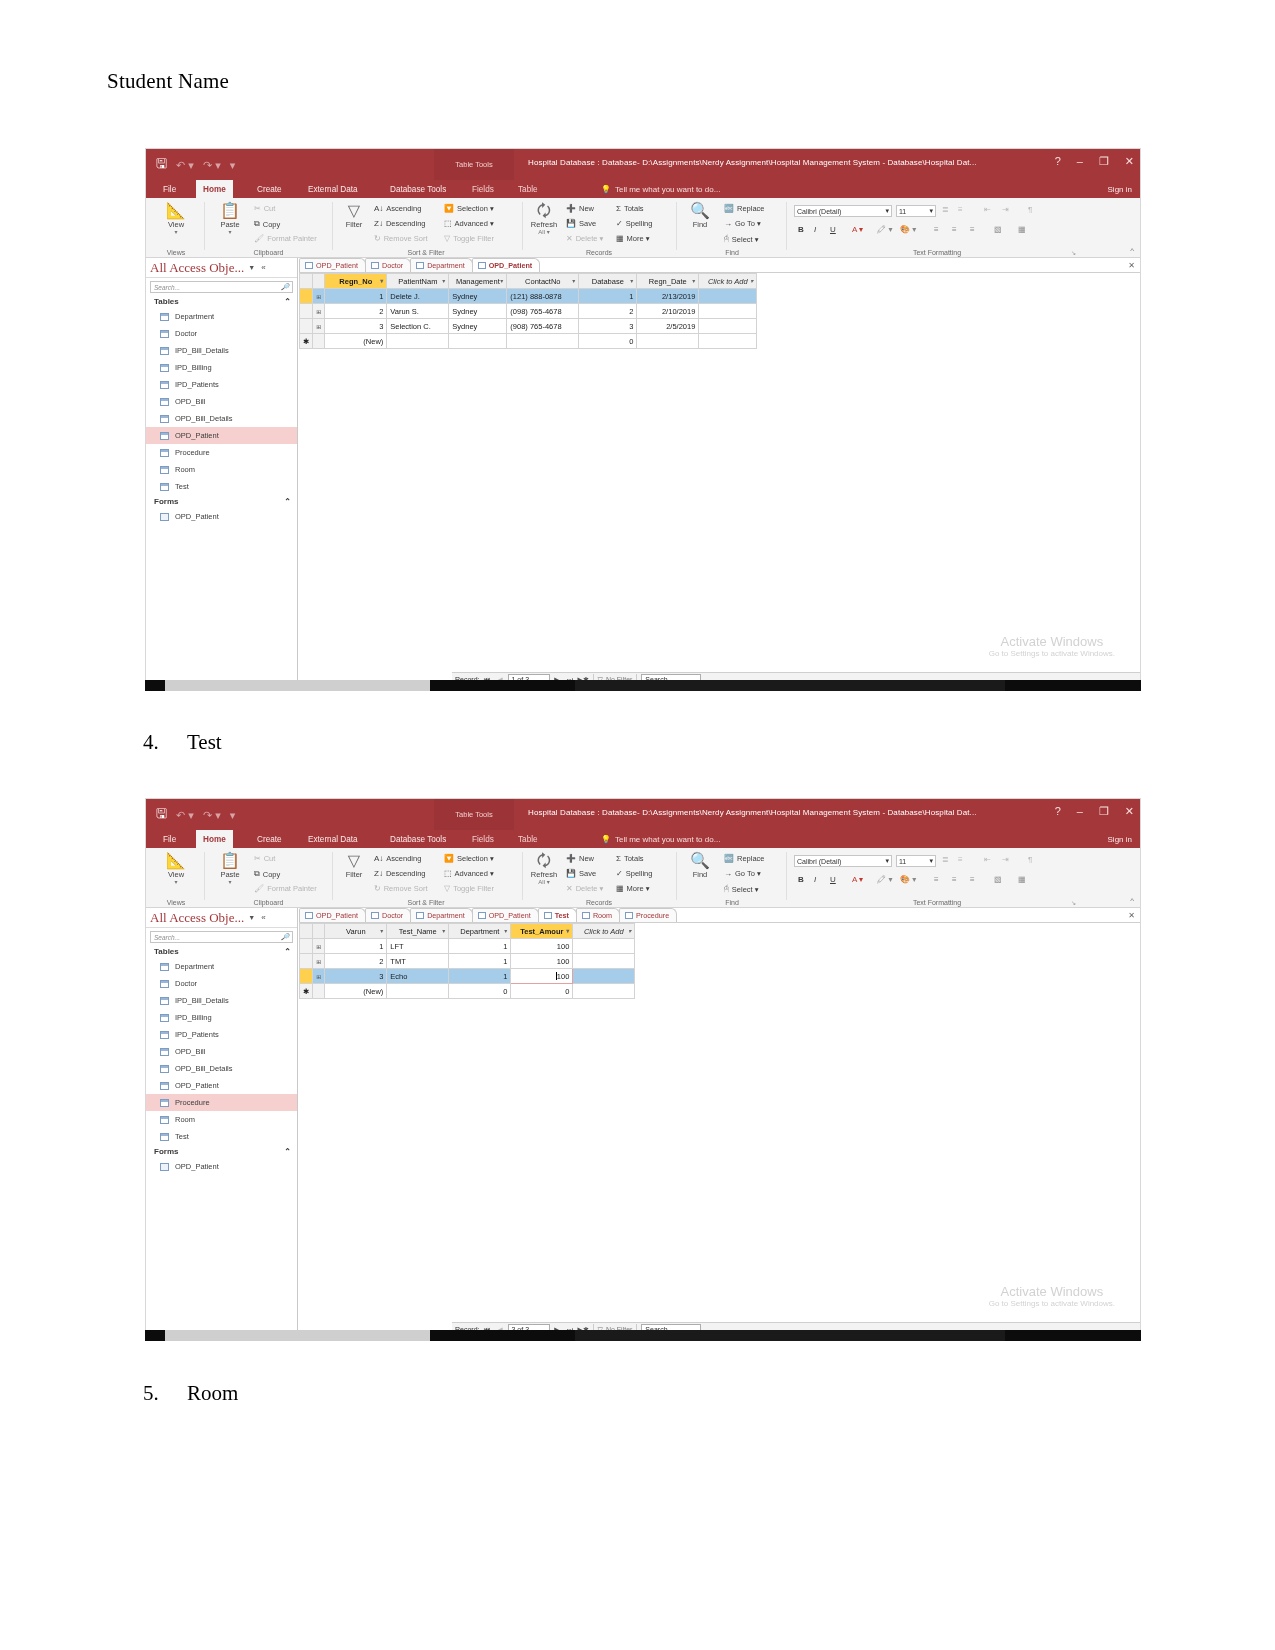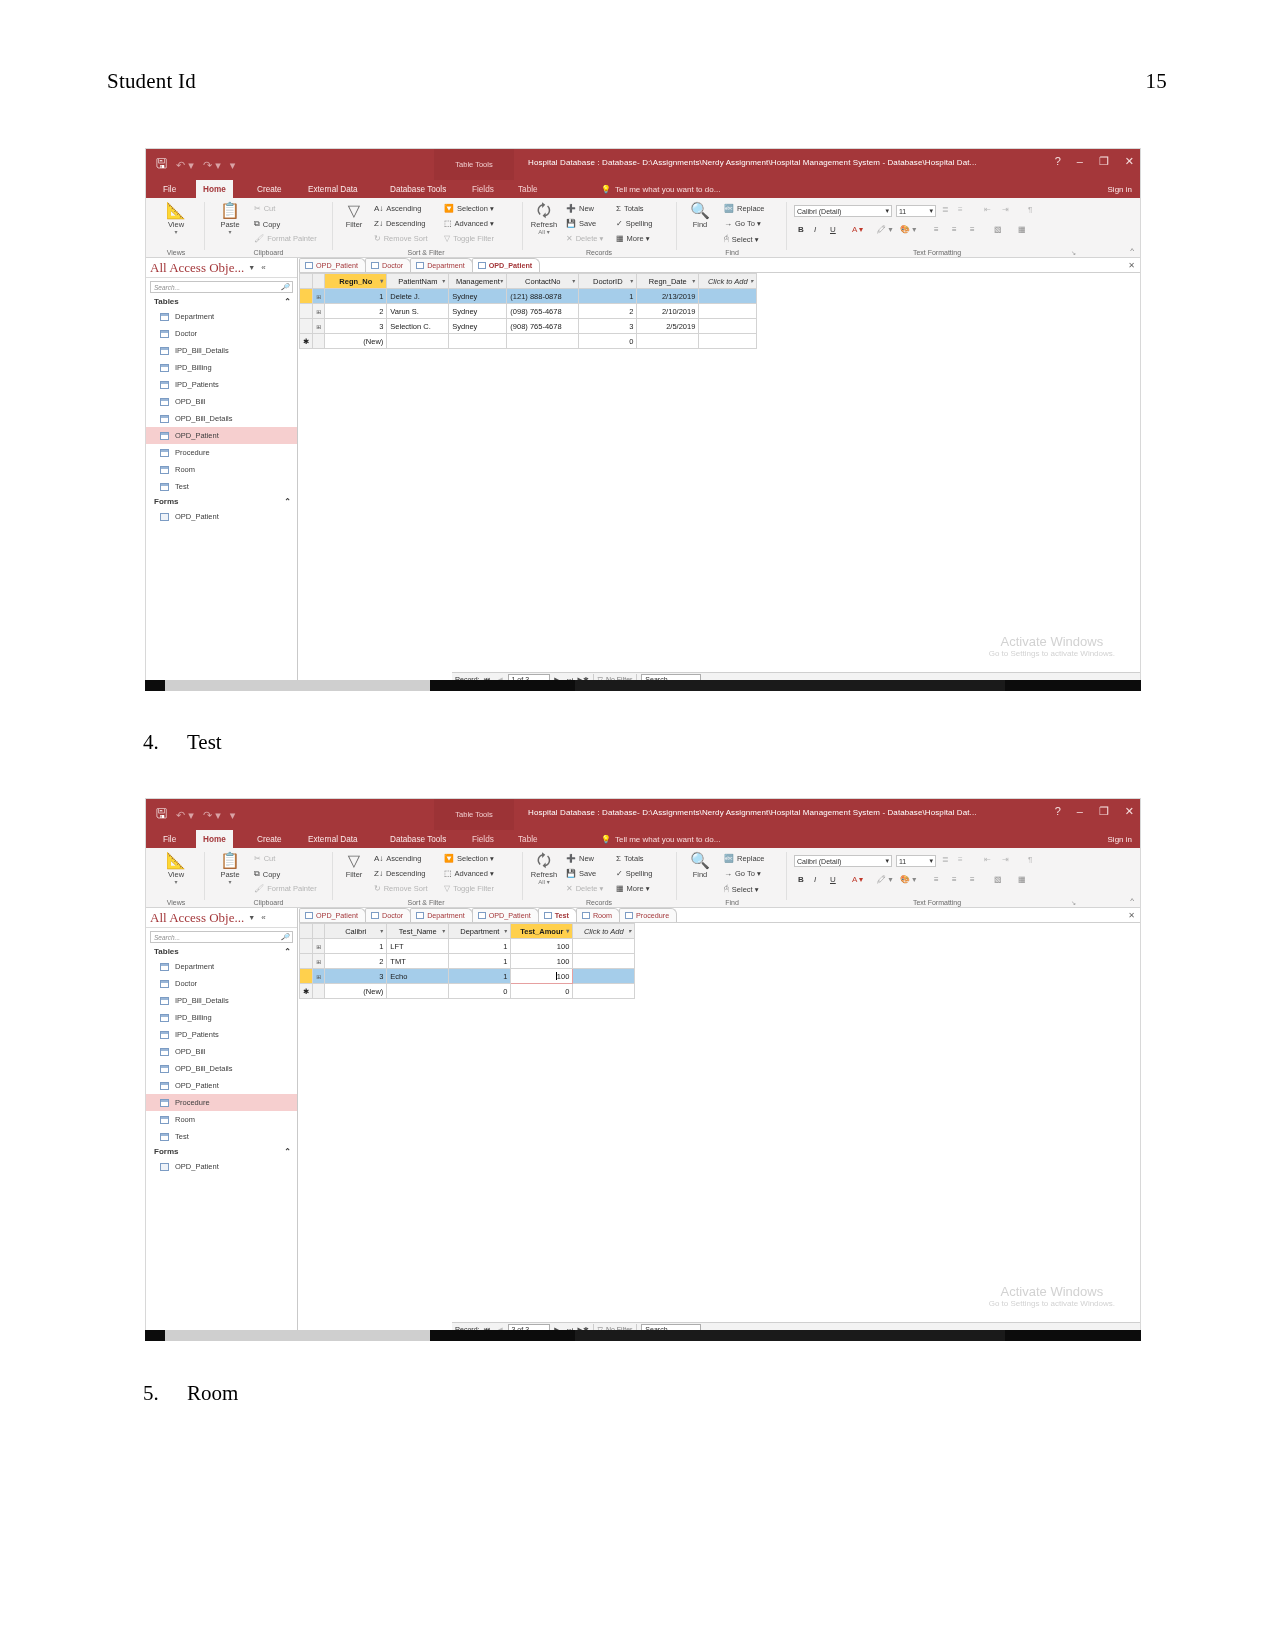--- a/index.html
+++ b/index.html
@@ -149,24 +149,21 @@
   }
   .recnav .box { border:1px solid #adadad; background:#fff; height:11px; display:flex; align-items:center; padding:0 3px; }
   .recnav .nb { width:11px; text-align:center; color:#4a4a4a; }
   .recnav .nb.dim { color:#b8b8b8; }
   .recnav .sepr { width:1px; height:11px; background:#ccc; margin:0 2px; }
 </style>
 </head>
 <body>
 
 <div class="doc-header">
-  <div class="doc-hdr-row">
-    <span class="doc-hdr-line">Student Id</span>
-    <span class="doc-hdr-line">15</span>
-  </div>
+  <div class="doc-hdr-line">Student Name</div>
 </div>
 
 <div class="shot" id="shot1" style="top:148px;height:537px;">
     <div class="titlebar">
       <div class="qat">
         <span class="sv">🖫</span>
         <span class="arw">↶ ▾</span>
         <span class="arw">↷ ▾</span>
         <span class="arw">▾</span>
       </div>
@@ -417,21 +414,21 @@
         </div>
         <table class="grid" style="margin-top: 0px;">
           <thead>
             <tr>
               <th style="width: 9px; padding: 0px; background: rgb(239, 239, 239);"></th>
               <th style="width: 11px; padding: 0px; background: rgb(239, 239, 239);"></th>
               <th class="sel-col " style="width: 62px;"><span>Regn_No</span><span class="cv">▾</span></th>
               <th style="width: 62px;"><span>PatientNam</span><span class="cv">▾</span></th>
               <th style="width: 58px;"><span>Management</span><span class="cv">▾</span></th>
               <th style="width: 72px;"><span>ContactNo</span><span class="cv">▾</span></th>
-              <th style="width: 58px;"><span>DoctorID</span><span class="cv">▾</span></th>
+              <th style="width: 58px;"><span>Database</span><span class="cv">▾</span></th>
               <th style="width: 62px;"><span>Regn_Date</span><span class="cv">▾</span></th>
               <th class="addcol" style="width: 58px;"><span>Click to Add</span><span class="cv">▾</span></th>
             </tr>
           </thead>
           <tbody>
             <tr class="selrow">
               <td class="rowsel cur"></td>
               <td class="exp">⊞</td>
               <td class="num ">1</td>
               <td>Delete J.</td>
@@ -776,21 +773,21 @@
             <span class="ti"></span>
             <span>Procedure</span>
           </div>
           <div class="close-x">✕</div>
         </div>
         <table class="grid" style="margin-top: 0px;">
           <thead>
             <tr>
               <th style="width: 9px; padding: 0px; background: rgb(239, 239, 239);"></th>
               <th style="width: 11px; padding: 0px; background: rgb(239, 239, 239);"></th>
-              <th style="width: 62px;"><span>Calibri</span><span class="cv">▾</span></th>
+              <th style="width: 62px;"><span>Varun</span><span class="cv">▾</span></th>
               <th style="width: 62px;"><span>Test_Name</span><span class="cv">▾</span></th>
               <th style="width: 62px;"><span>Department</span><span class="cv">▾</span></th>
               <th class="sel-col " style="width: 62px;"><span>Test_Amour</span><span class="cv">▾</span></th>
               <th class="addcol" style="width: 62px;"><span>Click to Add</span><span class="cv">▾</span></th>
             </tr>
           </thead>
           <tbody>
             <tr>
               <td class="rowsel"></td>
               <td class="exp">⊞</td>

